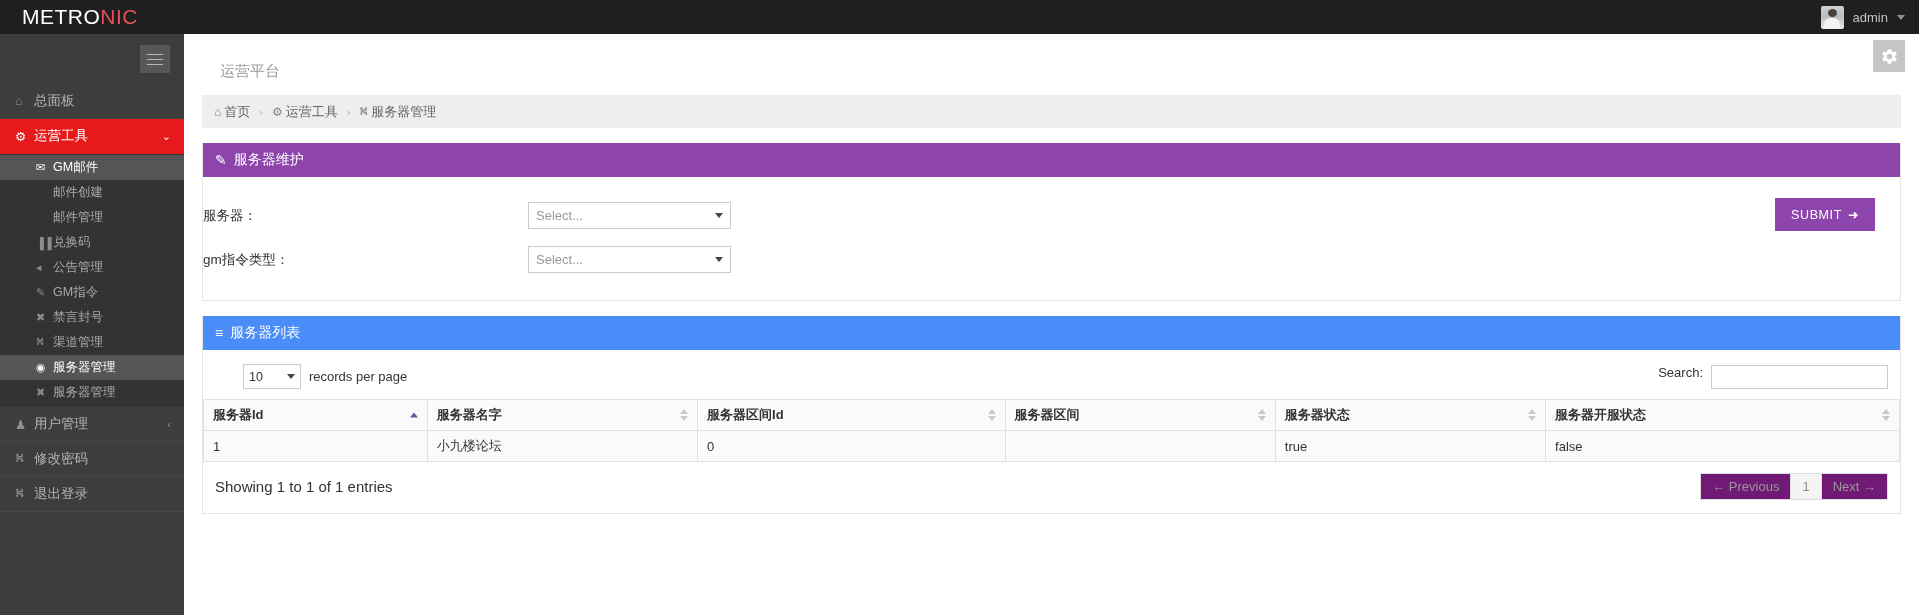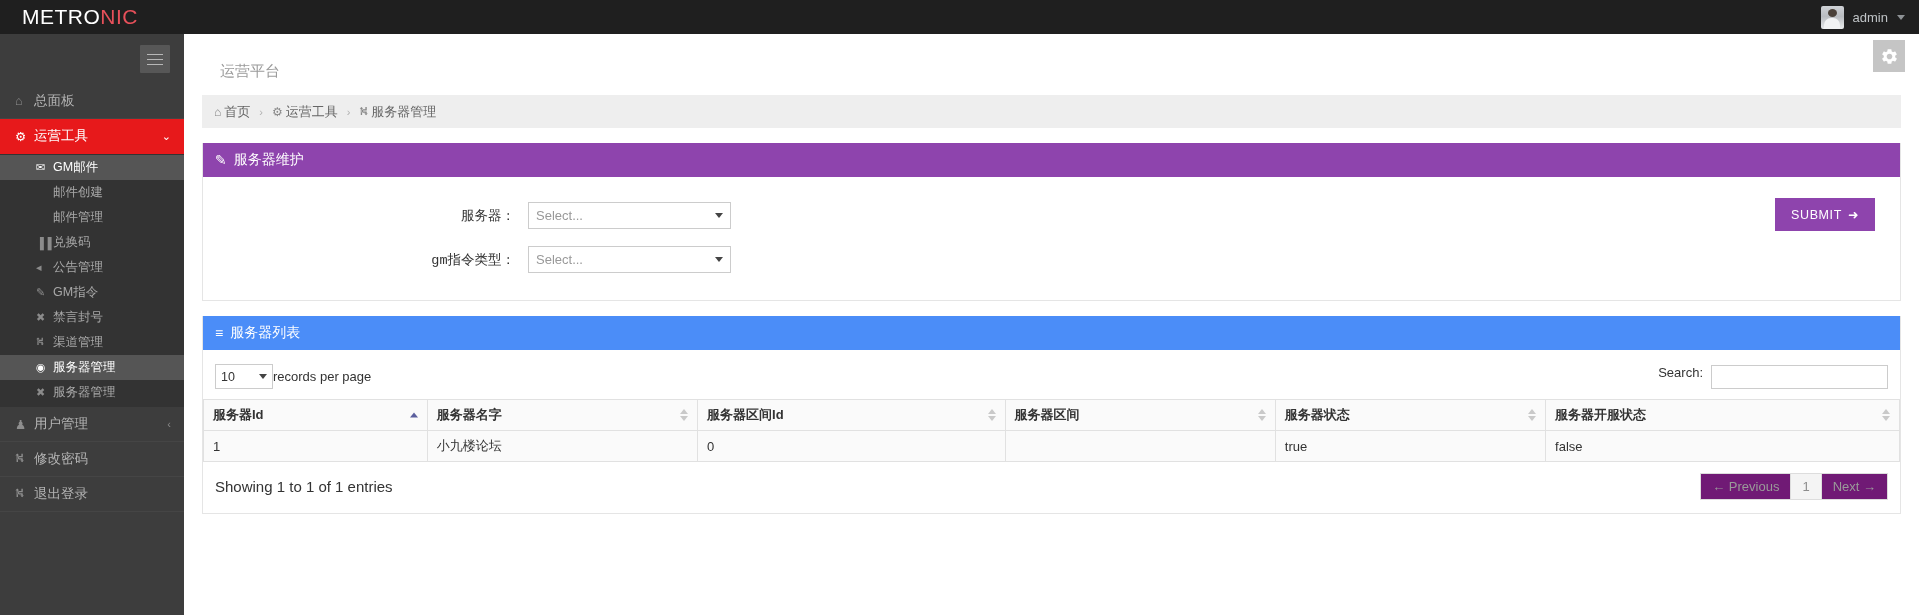--- a/index.html
+++ b/index.html
@@ -115,22 +115,22 @@
   .panel-head {
     height: 34px; display: flex; align-items: center; padding-left: 12px;
     color: #ffffff; font-size: 14px; gap: 7px;
   }
   .panel-head.purple { background: #8e44ad; }
   .panel-head.blue { background: #4b8df8; }
   .panel-body { background: #ffffff; }
 
   .form-row { display: flex; align-items: center; padding-top: 17px; }
   .form-label {
-    width: 325px; text-align: right; padding-right: 13px;
-    font-size: 13.5px; color: #333333; font-family: Liberation Mono, monospace;
+    width: 325px; padding-right: 13px;
+    font-size: 13.5px; color: #333333;
   }
   .select {
     width: 203px; height: 27px; border: 1px solid #cccccc; background: #fff;
     display: flex; align-items: center; padding: 0 7px;
     font-size: 13px; color: #999999; cursor: pointer;
   }
   .select .tri {
     margin-left: auto; width: 0; height: 0;
     border-left: 4px solid transparent; border-right: 4px solid transparent;
     border-top: 5px solid #444;
@@ -145,28 +145,28 @@
   .form-area { position: relative; padding: 8px 0 27px 0; }
   .submit-wrap { position: absolute; right: 25px; top: 21px; }
 
   
   .table-tools {
     display: flex; align-items: center; padding: 14px 12px 10px 12px;
   }
   .len-select {
     width: 58px; height: 25px; border: 1px solid #cccccc; background: #fff;
     display: flex; align-items: center; padding: 0 5px;
-    font-size: 12.5px; color: #333; cursor: pointer;
+    font-size: 12.5px; color: #333; cursor: pointer; margin-left: 28px;
   }
   .len-select .tri {
     margin-left: auto; width: 0; height: 0;
     border-left: 4px solid transparent; border-right: 4px solid transparent;
     border-top: 5px solid #444;
   }
-  .len-text { font-size: 13px; color: #333; }
+  .len-text { font-size: 13px; color: #333; margin-left: 8px; }
   .search-wrap { margin-left: auto; display: flex; gap: 8px; }
   .search-label { font-size: 13px; color: #333; }
   .search-input {
     width: 177px; height: 24px; border: 1px solid #cccccc;
     background: #fff; font-size: 12.5px; padding: 0 5px;
     font-family: inherit; color: #333; outline: none;
   }
 
   table { width: 100%; border-collapse: collapse; }
   thead th {

